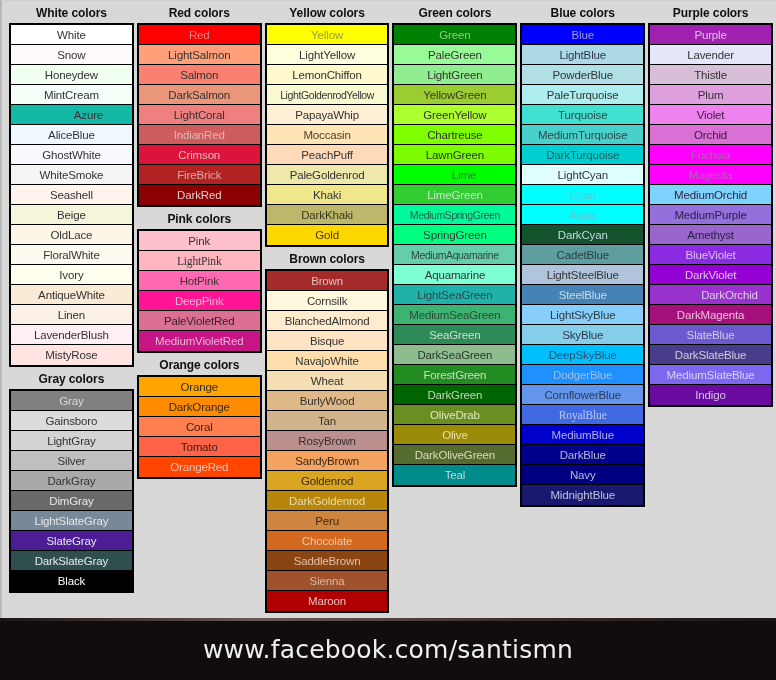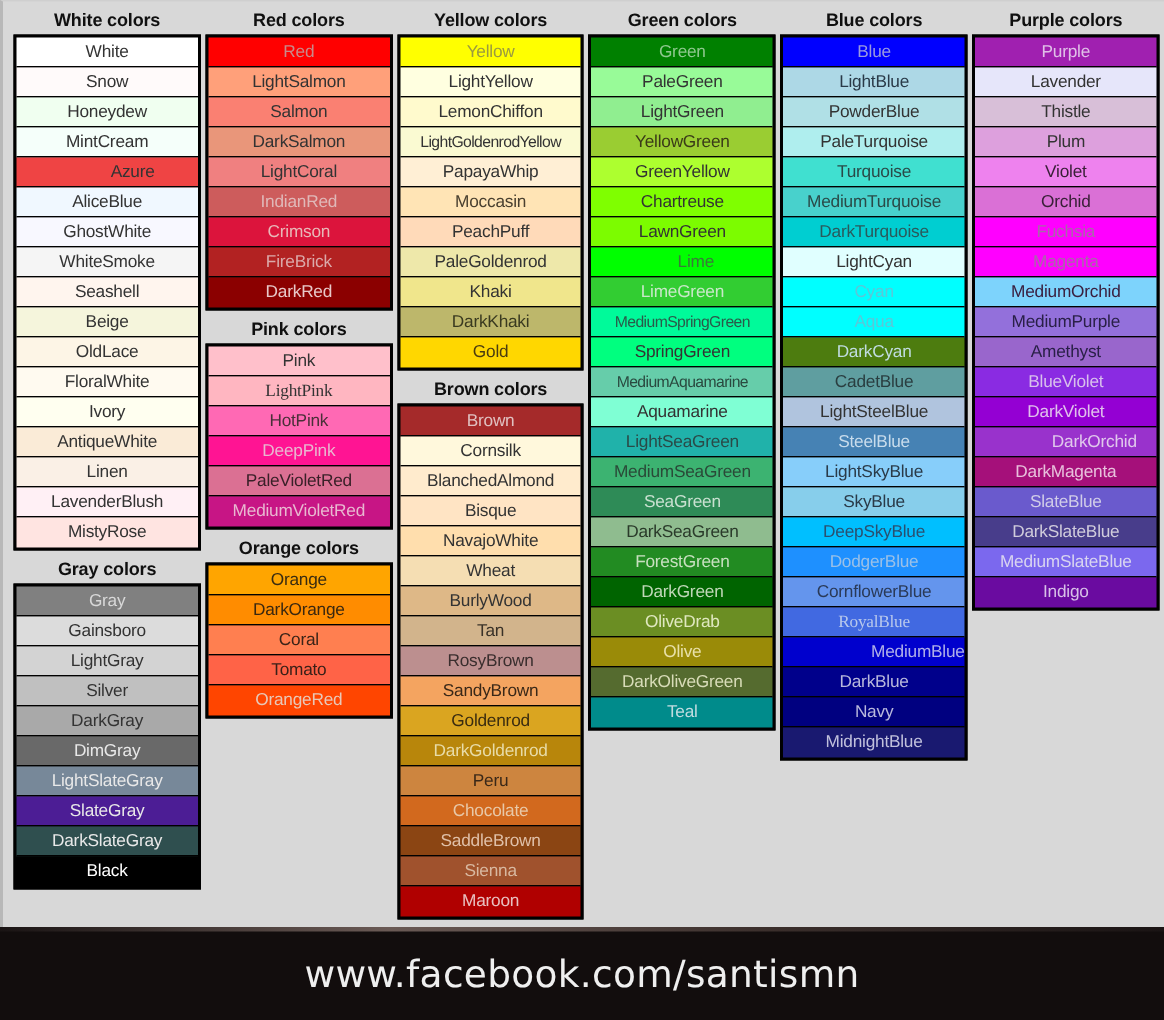--- a/index.html
+++ b/index.html
@@ -124,21 +124,21 @@
   <div id="chart-area">
     <div id="columns">
         <div class="column">
           <div class="group">
             <div class="group-title">White colors</div>
             <div class="swatch-list">
               <div class="swatch" style="background: rgb(255, 255, 255); color: rgb(51, 51, 51);">White</div>
               <div class="swatch" style="background: rgb(255, 250, 250); color: rgb(51, 51, 51);">Snow</div>
               <div class="swatch" style="background: rgb(240, 255, 240); color: rgb(51, 51, 51);">Honeydew</div>
               <div class="swatch" style="background: rgb(245, 255, 250); color: rgb(51, 51, 51);">MintCream</div>
-              <div class="swatch" style="background: #ef4444; color: rgb(51, 51, 51); padding-left: 34px;">Azure</div>
+              <div class="swatch" style="background: #14b8a6; color: rgb(51, 51, 51); padding-left: 34px;">Azure</div>
               <div class="swatch" style="background: rgb(240, 248, 255); color: rgb(51, 51, 51);">AliceBlue</div>
               <div class="swatch" style="background: rgb(248, 248, 255); color: rgb(51, 51, 51);">GhostWhite</div>
               <div class="swatch" style="background: rgb(245, 245, 245); color: rgb(51, 51, 51);">WhiteSmoke</div>
               <div class="swatch" style="background: rgb(255, 245, 238); color: rgb(51, 51, 51);">Seashell</div>
               <div class="swatch" style="background: rgb(245, 245, 220); color: rgb(51, 51, 51);">Beige</div>
               <div class="swatch" style="background: rgb(253, 245, 230); color: rgb(51, 51, 51);">OldLace</div>
               <div class="swatch" style="background: rgb(255, 250, 240); color: rgb(51, 51, 51);">FloralWhite</div>
               <div class="swatch" style="background: rgb(255, 255, 240); color: rgb(51, 51, 51);">Ivory</div>
               <div class="swatch" style="background: rgb(250, 235, 215); color: rgb(51, 51, 51);">AntiqueWhite</div>
               <div class="swatch" style="background: rgb(250, 240, 230); color: rgb(51, 51, 51);">Linen</div>
@@ -276,31 +276,31 @@
               <div class="swatch" style="background: rgb(0, 0, 255); color: rgb(154, 154, 224);">Blue</div>
               <div class="swatch" style="background: rgb(173, 216, 230); color: rgb(42, 58, 72);">LightBlue</div>
               <div class="swatch" style="background: rgb(176, 224, 230); color: rgb(51, 51, 51);">PowderBlue</div>
               <div class="swatch" style="background: rgb(175, 238, 238); color: rgb(51, 51, 51);">PaleTurquoise</div>
               <div class="swatch" style="background: rgb(64, 224, 208); color: rgb(42, 74, 72);">Turquoise</div>
               <div class="swatch" style="background: rgb(72, 209, 204); color: rgb(42, 74, 72);">MediumTurquoise</div>
               <div class="swatch" style="background: rgb(0, 206, 209); color: rgb(42, 90, 92);">DarkTurquoise</div>
               <div class="swatch" style="background: rgb(224, 255, 255); color: rgb(51, 51, 51);">LightCyan</div>
               <div class="swatch" style="background: rgb(0, 255, 255); color: rgb(90, 200, 216);">Cyan</div>
               <div class="swatch" style="background: rgb(0, 255, 255); color: rgb(90, 200, 216);">Aqua</div>
-              <div class="swatch" style="background: #4d7c0f; color: rgb(192, 220, 224);">DarkCyan</div>
+              <div class="swatch" style="background: #14532d; color: rgb(192, 220, 224);">DarkCyan</div>
               <div class="swatch" style="background: rgb(95, 158, 160); color: rgb(42, 62, 64);">CadetBlue</div>
               <div class="swatch" style="background: rgb(176, 196, 222); color: rgb(51, 51, 51);">LightSteelBlue</div>
               <div class="swatch" style="background: rgb(70, 130, 180); color: rgb(200, 220, 236);">SteelBlue</div>
               <div class="swatch" style="background: rgb(135, 206, 250); color: rgb(42, 58, 72);">LightSkyBlue</div>
               <div class="swatch" style="background: rgb(135, 206, 235); color: rgb(42, 58, 72);">SkyBlue</div>
               <div class="swatch" style="background: rgb(0, 191, 255); color: rgb(42, 80, 112);">DeepSkyBlue</div>
               <div class="swatch" style="background: rgb(30, 144, 255); color: rgb(154, 192, 232);">DodgerBlue</div>
               <div class="swatch" style="background: rgb(100, 149, 237); color: rgb(42, 58, 88);">CornflowerBlue</div>
               <div class="swatch" style="background: rgb(65, 105, 225); color: rgb(184, 200, 236); font-family: Liberation Serif, serif;">RoyalBlue</div>
-              <div class="swatch" style="background: rgb(0, 0, 205); color: rgb(176, 176, 232); text-align: right;">MediumBlue</div>
+              <div class="swatch" style="background: rgb(0, 0, 205); color: rgb(176, 176, 232);">MediumBlue</div>
               <div class="swatch" style="background: rgb(0, 0, 139); color: rgb(184, 184, 220);">DarkBlue</div>
               <div class="swatch" style="background: rgb(0, 0, 128); color: rgb(184, 184, 220);">Navy</div>
               <div class="swatch" style="background: rgb(25, 25, 112); color: rgb(192, 192, 220);">MidnightBlue</div>
             </div>
           </div>
         </div>
         <div class="column">
           <div class="group">
             <div class="group-title">Purple colors</div>
             <div class="swatch-list">

